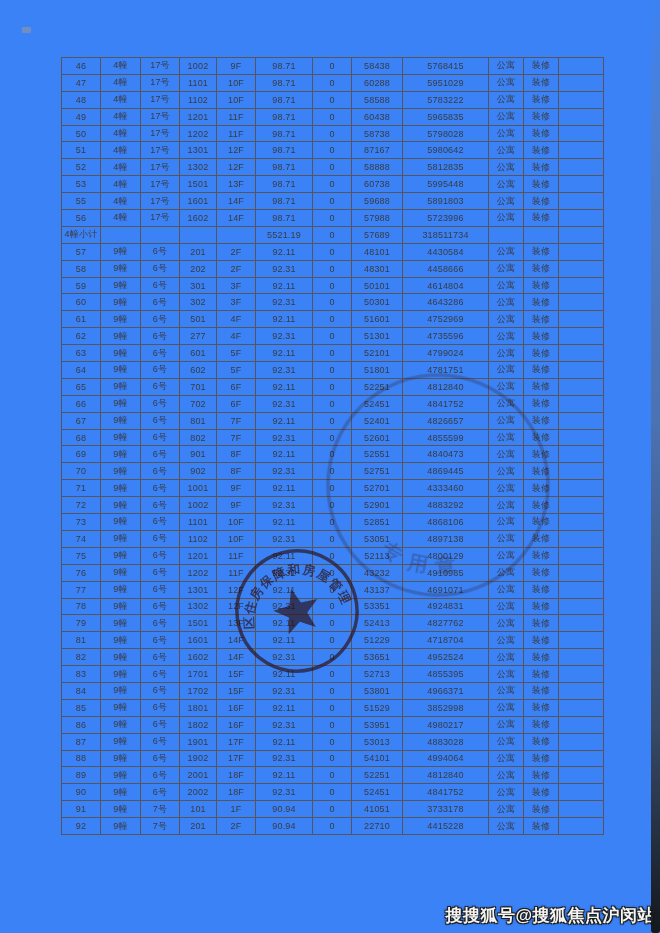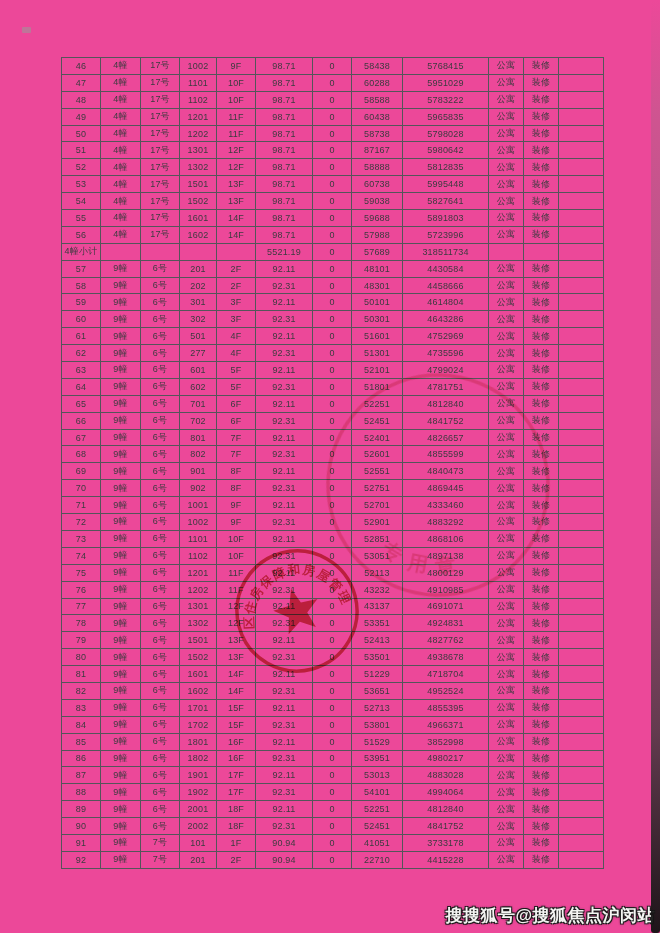--- a/index.html
+++ b/index.html
@@ -1,21 +1,21 @@
 <!DOCTYPE html>
 <html><head>
 <meta charset="utf-8">
 <style>
   html,body{margin:0;padding:0;}
   body{
     width:660px;height:933px;position:relative;overflow:hidden;
     background:#fbfbfa;
     font-family:"Liberation Sans",sans-serif;
   }
-  .page{position:absolute;inset:0;background:#ec4899;}
+  .page{position:absolute;inset:0;background:#3b82f6;}
   .corner-mark{
     position:absolute;left:22px;top:27px;width:9px;height:6px;
     background:#9a9a9a;opacity:.55;border-radius:1px;filter:blur(.6px);
   }
   table.price-table{
     position:absolute;left:61px;top:57px;width:542px;
     border-collapse:collapse;table-layout:fixed;
     font-size:9px;color:#3b3b3f;
   }
   table.price-table td{
@@ -187,34 +187,20 @@
           <td>13F</td>
           <td>98.71</td>
           <td>0</td>
           <td>60738</td>
           <td>5995448</td>
           <td>公寓</td>
           <td>装修</td>
           <td></td>
         </tr>
         <tr>
-          <td>54</td>
-          <td>4幢</td>
-          <td>17号</td>
-          <td>1502</td>
-          <td>13F</td>
-          <td>98.71</td>
-          <td>0</td>
-          <td>59038</td>
-          <td>5827641</td>
-          <td>公寓</td>
-          <td>装修</td>
-          <td></td>
-        </tr>
-        <tr>
           <td>55</td>
           <td>4幢</td>
           <td>17号</td>
           <td>1601</td>
           <td>14F</td>
           <td>98.71</td>
           <td>0</td>
           <td>59688</td>
           <td>5891803</td>
           <td>公寓</td>
@@ -560,34 +546,20 @@
         <tr>
           <td>79</td>
           <td>9幢</td>
           <td>6号</td>
           <td>1501</td>
           <td>13F</td>
           <td>92.11</td>
           <td>0</td>
           <td>52413</td>
           <td>4827762</td>
-          <td>公寓</td>
-          <td>装修</td>
-          <td></td>
-        </tr>
-        <tr>
-          <td>80</td>
-          <td>9幢</td>
-          <td>6号</td>
-          <td>1502</td>
-          <td>13F</td>
-          <td>92.31</td>
-          <td>0</td>
-          <td>53501</td>
-          <td>4938678</td>
           <td>公寓</td>
           <td>装修</td>
           <td></td>
         </tr>
         <tr>
           <td>81</td>
           <td>9幢</td>
           <td>6号</td>
           <td>1601</td>
           <td>14F</td>

